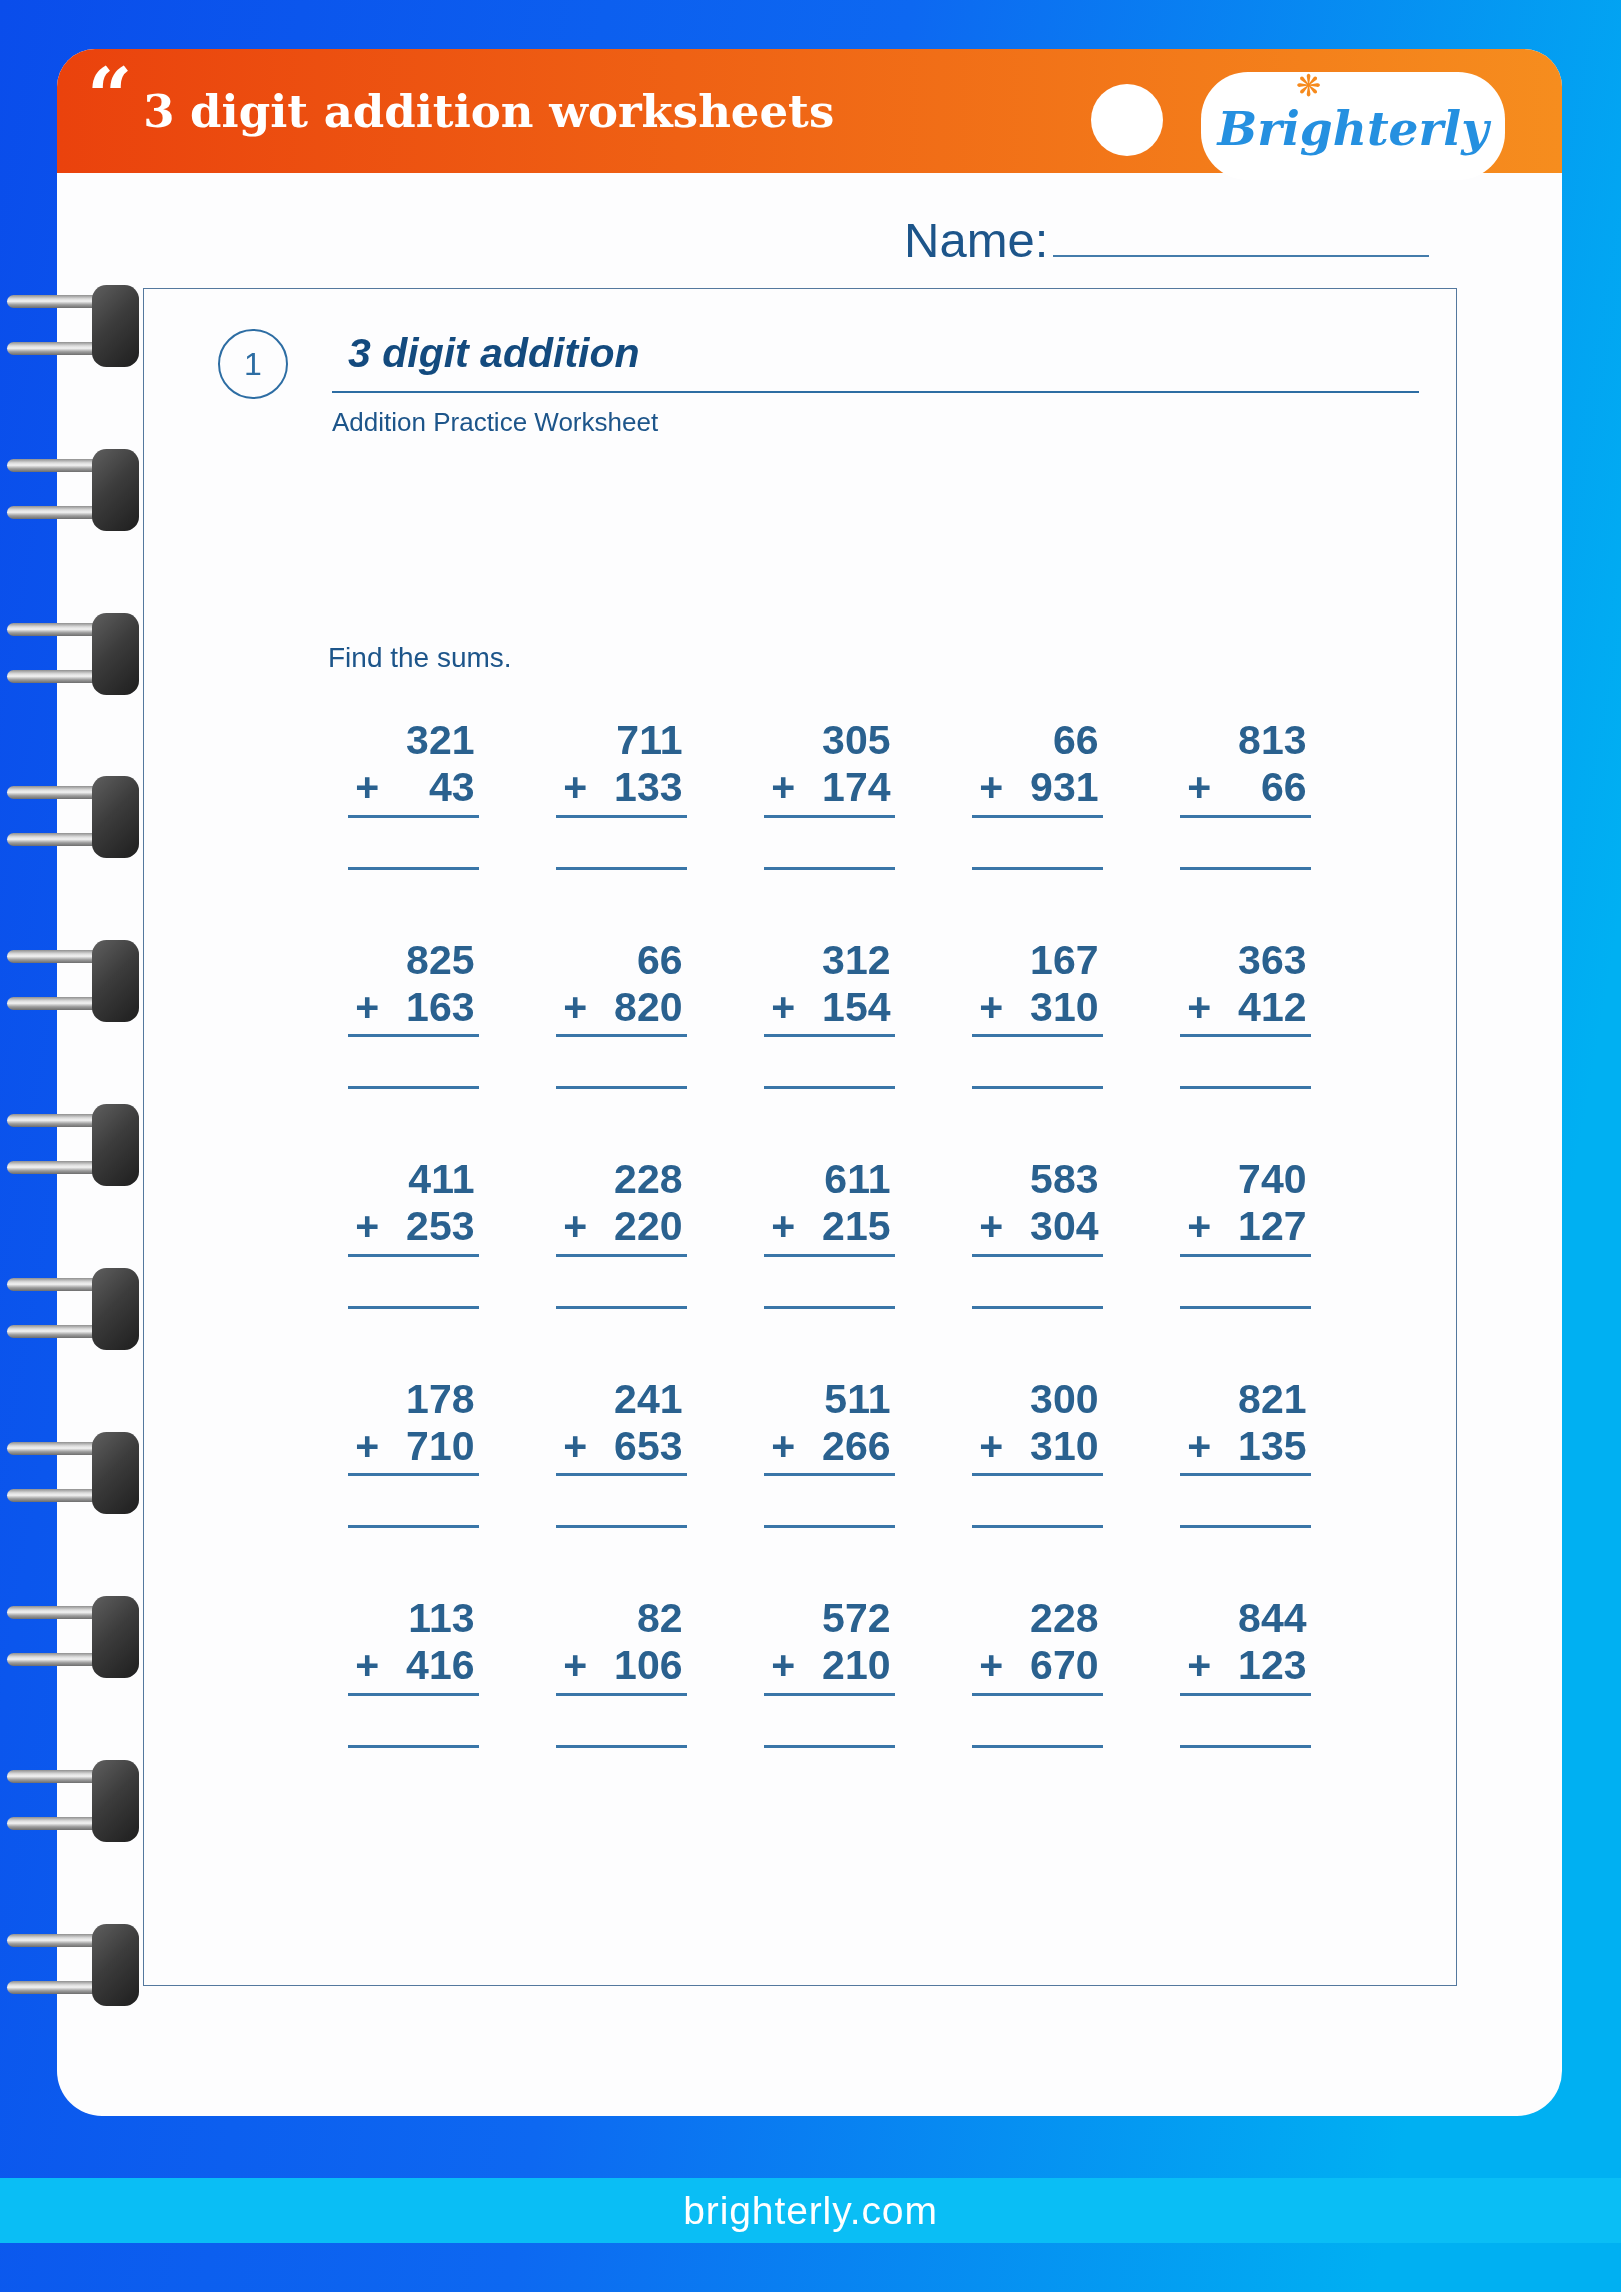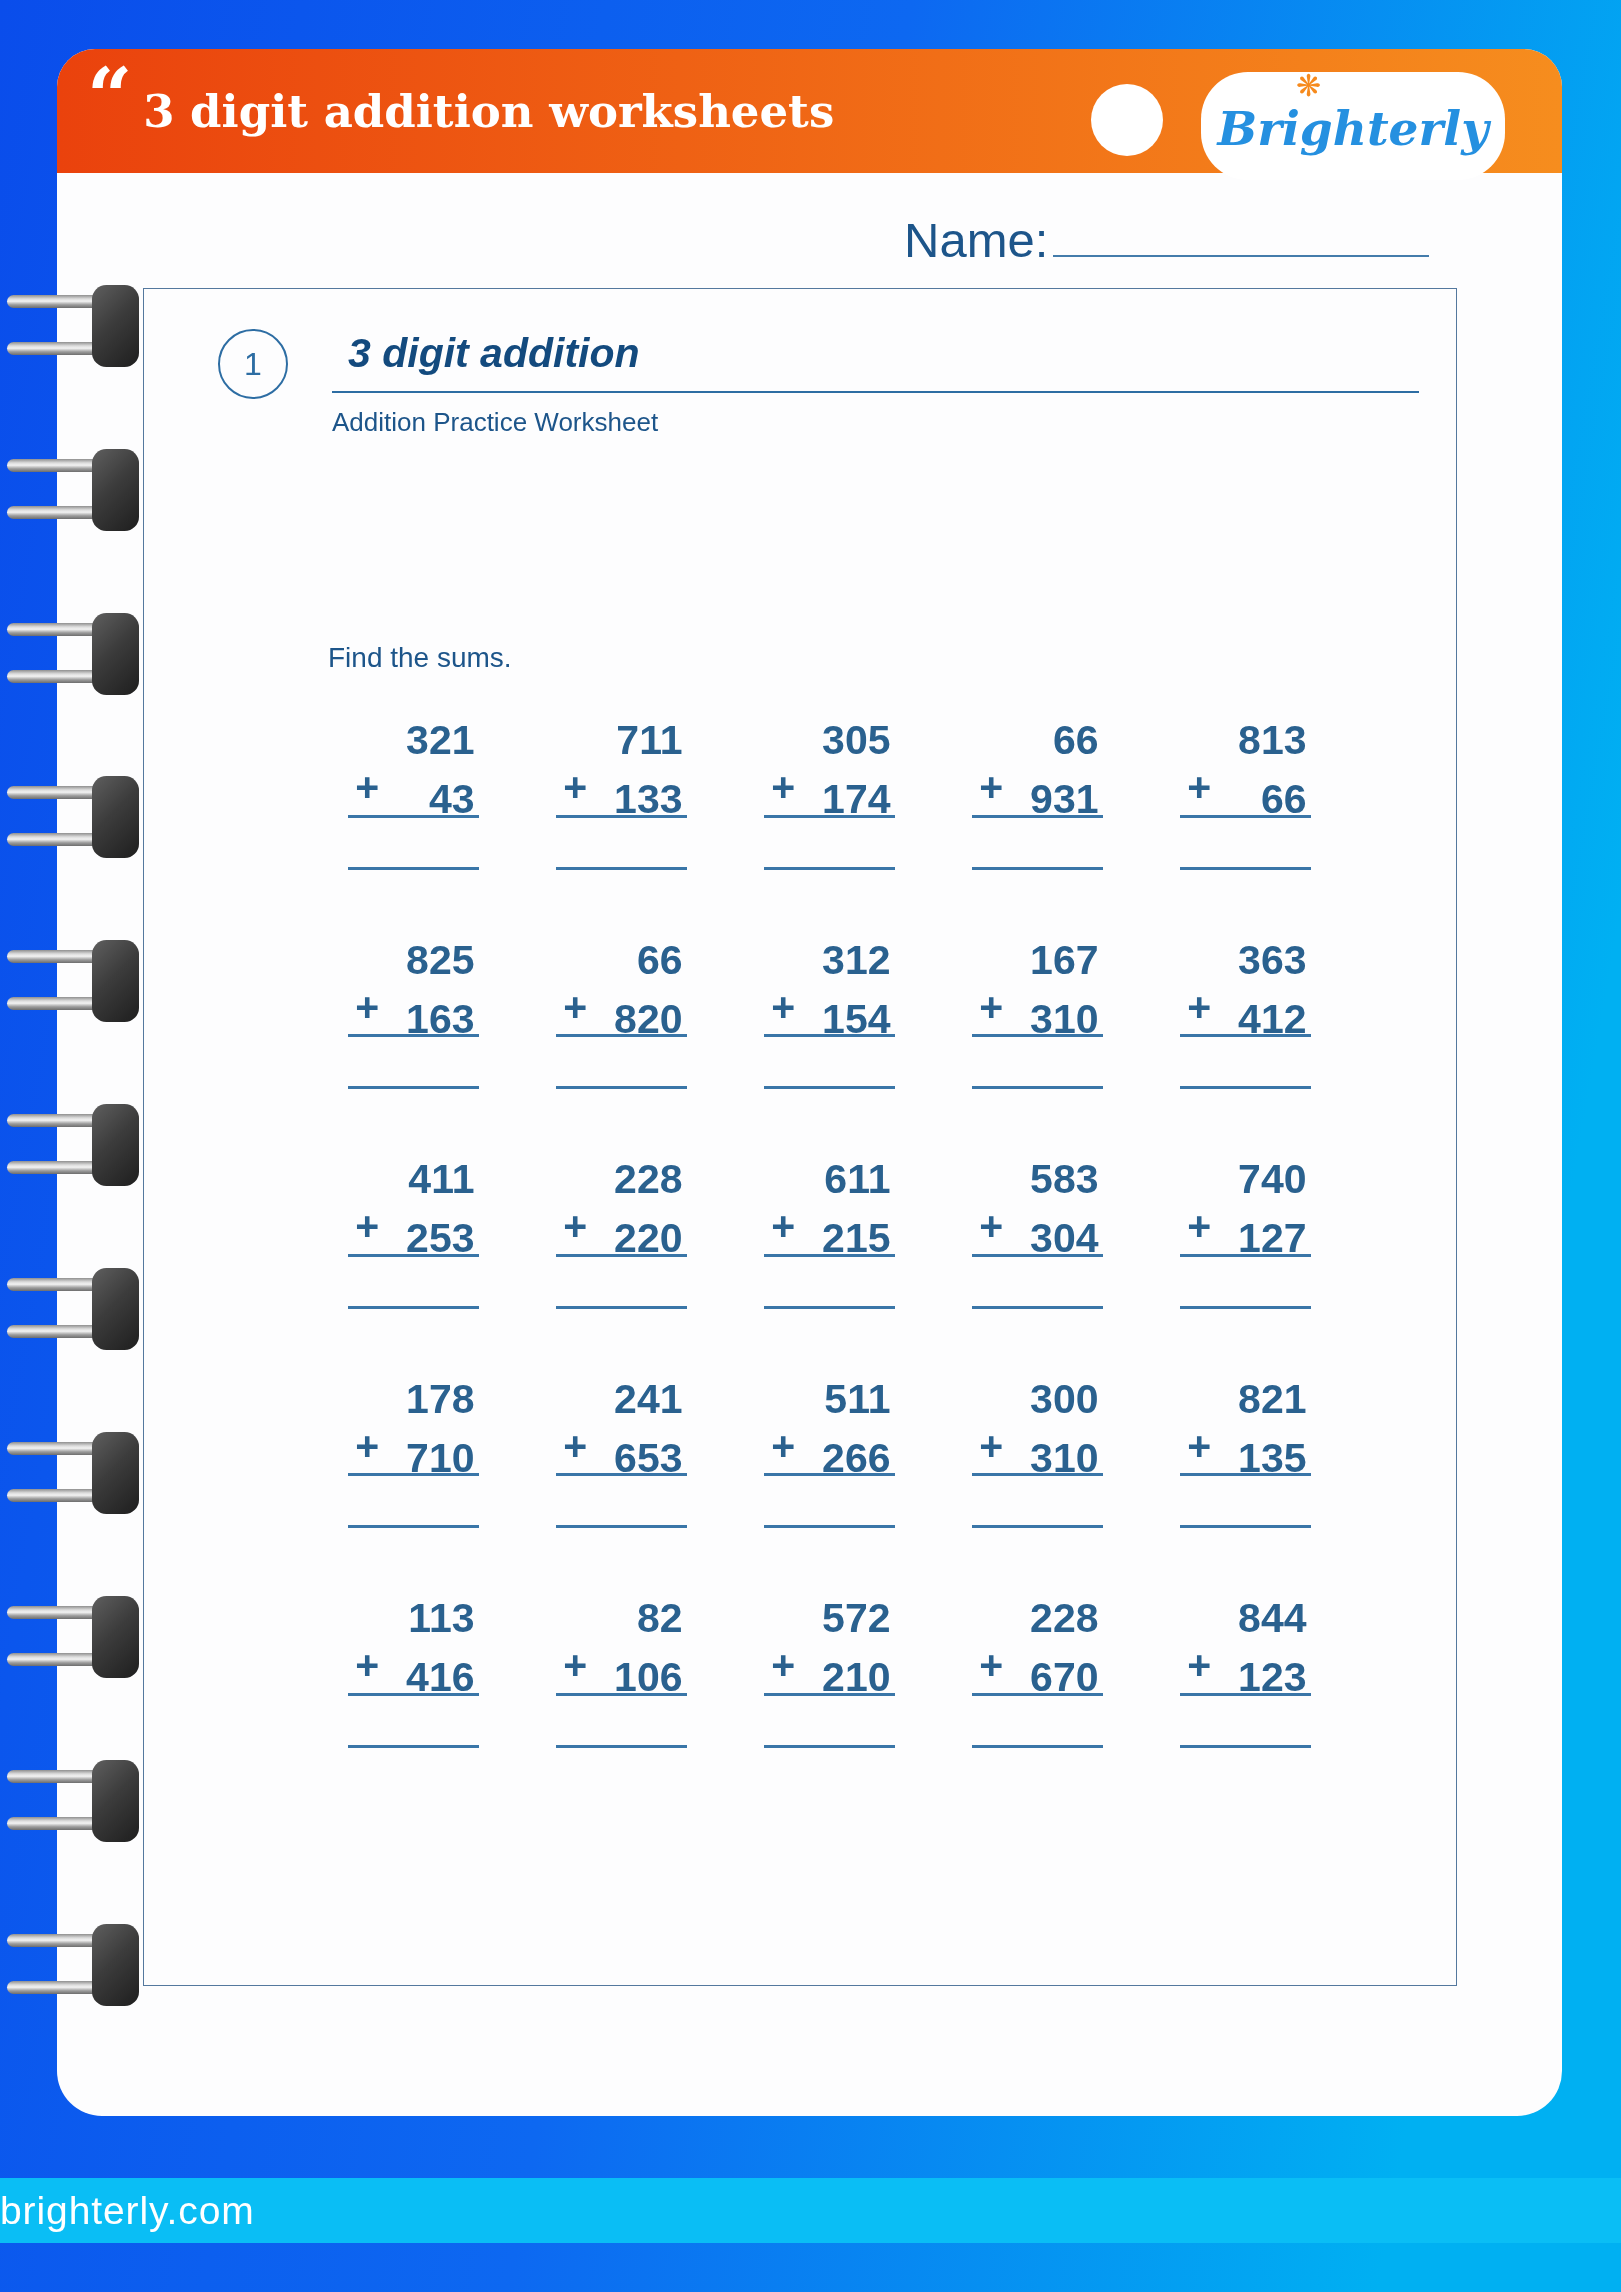--- a/index.html
+++ b/index.html
@@ -91,41 +91,41 @@
   .problems-grid{
     position:absolute;left:204px;top:428px;width:962px;
     display:grid;grid-template-columns:repeat(5,131px);
     column-gap:77px;row-gap:67px;font-weight:bold;
   }
   .problem{width:131px;}
   .num{font-size:41px;color:var(--ink);line-height:47px;height:47px;}
   .num-top{text-align:right;padding-right:4.5px;}
   .row2{display:flex;justify-content:space-between;height:47px;}
   .plus{margin-left:7.2px;}
-  .num-bottom{padding-right:4.5px;text-align:right;flex:1;margin-top:12px;}
+  .num-bottom{padding-right:4.5px;text-align:right;flex:1;}
   .sum-line{margin-top:3.6px;border-top:3.6px solid var(--line);}
   .answer-line{margin-top:49px;border-top:3.6px solid var(--line);}
 
   
   .binding-unit{position:absolute;left:0;width:143px;height:82px;z-index:3;}
   .rod{
     position:absolute;left:7.2px;width:115px;height:13.4px;border-radius:7.2px;
     background:linear-gradient(#8f8f8f 0%,#dcdcdc 30%,#f2f2f2 48%,#9c9c9c 75%,#6d6d6d 100%);
   }
   .rod1{top:9.9px;} .rod2{top:57px;}
   .clip{
     position:absolute;left:92px;top:0;width:47px;height:82px;border-radius:14.3px;
     background:linear-gradient(135deg,#5f5f5f 0%,#3c3c3c 45%,#1e1e1e 100%);
   }
 
   
   .footer-band{
     position:absolute;left:0;top:2178px;width:100%;height:65px;
     background:var(--footer-bg);z-index:2;
-    display:flex;align-items:center;justify-content:flex-start;
+    display:flex;align-items:center;justify-content:center;
   }
   .footer-text{color:#fff;font-size:39px;font-weight:500;letter-spacing:0.9px;}
 </style>
 </head>
 <body>
 
 <div>
     <div class="binding-unit" style="top: 285px;">
       <div class="rod rod1"></div>
       <div class="rod rod2"></div>

